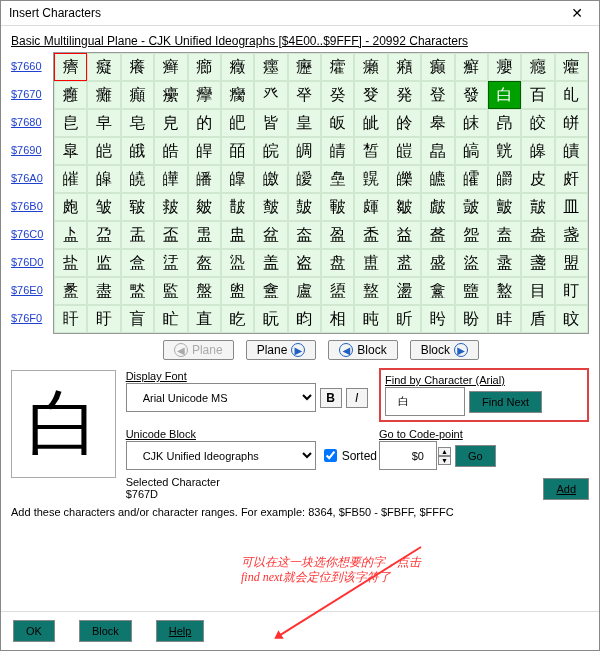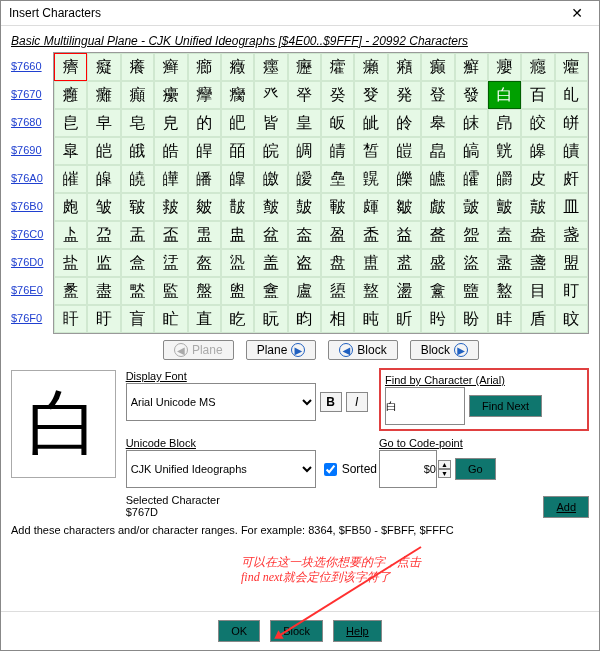--- a/index.html
+++ b/index.html
@@ -2,53 +2,53 @@
 <html><head>
 <meta charset="utf-8">
 <style>
 * { box-sizing: border-box; font-family: "Segoe UI", Tahoma, sans-serif; font-size: 12px; }
 body { margin: 0; background: #f0f0f0; width: 600px; height: 651px; overflow: hidden; }
 .window { background: #fff; border: 1px solid #888; width: 600px; height: 651px; display: flex; flex-direction: column; }
 .titlebar { display: flex; justify-content: space-between; align-items: center; padding: 4px 8px; border-bottom: 1px solid #ddd; }
 .titlebar .title { font-size: 12px; }
 .titlebar .close { font-size: 14px; padding: 0 8px; cursor: pointer; }
 .content { padding: 8px 10px; flex: 1; display: flex; flex-direction: column; }
-.plane-header { color: #000; margin-bottom: 4px; text-decoration: underline; font-style: italic; }
+.plane-header { color: #000; margin-bottom: 4px; text-decoration: underline; }
 .grid-wrap { display: flex; }
 .row-codes { display: flex; flex-direction: column; width: 42px; }
 .row-code { height: 28px; line-height: 28px; color: #2040d0; text-decoration: underline; font-size: 11px; cursor: pointer; }
 .char-grid { flex: 1; background: #e6f9e6; border: 1px solid #999; display: grid; grid-template-columns: repeat(16, 1fr); grid-auto-rows: 28px; }
 .char-cell { display: flex; align-items: center; justify-content: center; font-size: 16px; font-family: "Arial Unicode MS","SimSun",serif; border: 1px solid #d0e8d0; cursor: pointer; color: #000; }
 .char-cell.sel { background: #00a000; color: #fff; border-color: #006000; }
 .char-cell.hl { border: 1px solid red !important; }
 .nav-row { display: flex; gap: 12px; justify-content: center; margin: 6px 0 10px 42px; }
 .nav-btn { border: 1px solid #888; background: #f4f4f4; padding: 2px 10px; border-radius: 2px; cursor: pointer; display: inline-flex; align-items: center; gap: 4px; }
 .nav-btn.dis { color: #aaa; cursor: default; }
 .arrow-left, .arrow-right { display: inline-flex; width: 14px; height: 14px; border: 1px solid #2060c0; border-radius: 50%; align-items: center; justify-content: center; font-size: 10px; color: #2060c0; }
 .nav-btn.dis .arrow-left { border-color: #aaa; color: #aaa; }
 .mid { display: flex; gap: 10px; }
 .preview { width: 112px; height: 108px; border: 1px solid #aaa; display: flex; align-items: center; justify-content: center; font-size: 72px; font-family: "Arial Unicode MS","SimSun",serif; }
 .form-area { flex: 1; display: grid; grid-template-columns: 1fr 210px; gap: 6px 2px; }
 .field-label { text-decoration: underline; margin-bottom: 1px; font-size: 11px; }
 .row-inline { display: flex; gap: 4px; align-items: center; }
-select, input[type=text] { border: 1px solid #888; padding: 1px 0; height: 38px; background: #fff; font-size: 11px; }
+select, input[type=text] { border: 1px solid #888; padding: 1px 12px; height: 29px; background: #fff; font-size: 11px; }
 .iconbtn { border: 1px solid #888; background: #f4f4f4; width: 22px; height: 20px; display: inline-flex; align-items: center; justify-content: center; cursor: pointer; font-size: 11px; }
 .btn { border: 1px solid #888; background: #0f766e; padding: 2px 12px; height: 22px; cursor: pointer; font-size: 11px; }
 .find-box { border: 2px solid #e04040; padding: 4px; margin-top: -2px; }
 .spin { display: inline-flex; align-items: center; }
 .spin input { width: 58px; text-align: right; }
 .spin .arrows { display: flex; flex-direction: column; margin-left: 1px; }
 .spin .arrows span { border: 1px solid #888; width: 13px; height: 9px; font-size: 7px; line-height: 7px; text-align: center; background: #f4f4f4; cursor: pointer; }
 .red-note { color: #ff3030; font-size: 12px; font-family: SimSun, serif; position: absolute; font-style: italic; }
 .arrow-line { position: absolute; width: 170px; height: 2px; background: #ff3030; transform-origin: right center; }
 .arrow-line::before { content:""; position:absolute; left:-8px; top:-4px; border:5px solid transparent; border-right:8px solid #ff3030; }
 .bottom-add { margin-top: 6px; }
 .codepoint-row { display: flex; align-items: center; gap: 8px; margin-top: 2px; }
 .codepoint-row input { flex: 1; }
-.dlg-buttons { display: flex; justify-content: center; gap: 10px; padding: 8px 12px; border-top: 1px solid #ddd; margin-top: 32px; }
+.dlg-buttons { display: flex; justify-content: flex-start; gap: 24px; padding: 8px 12px; border-top: 1px solid #ddd; margin-top: 32px; }
 .overlay { position: relative; }
 </style>
 </head>
 <body>
 <div class="window">
 <div class="titlebar">
   <span class="title">Insert Characters</span>
   <span class="close">✕</span>
 </div>
 <div class="content overlay">

